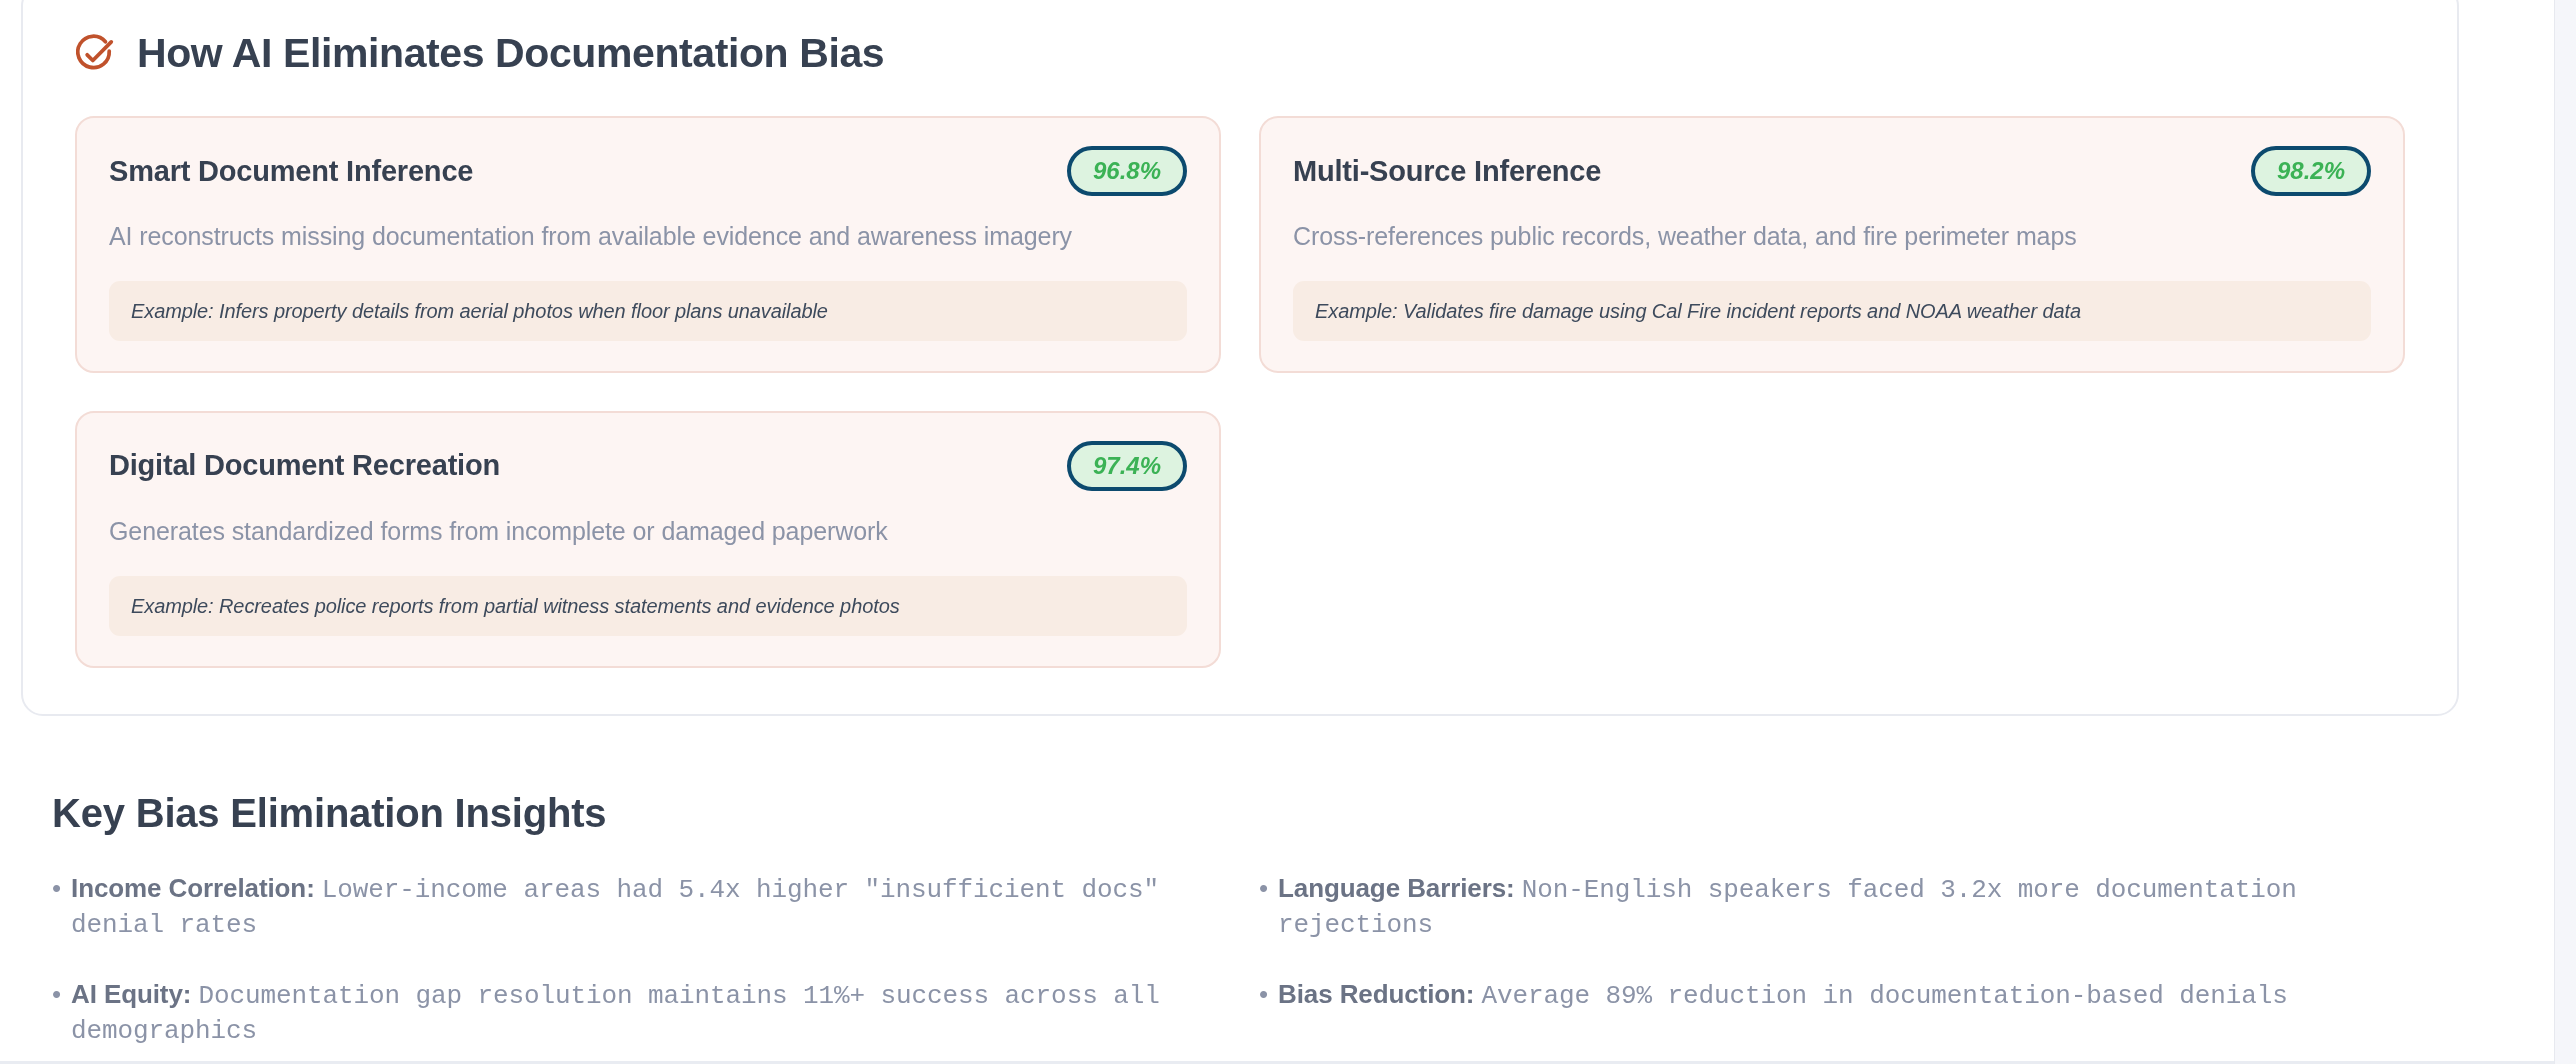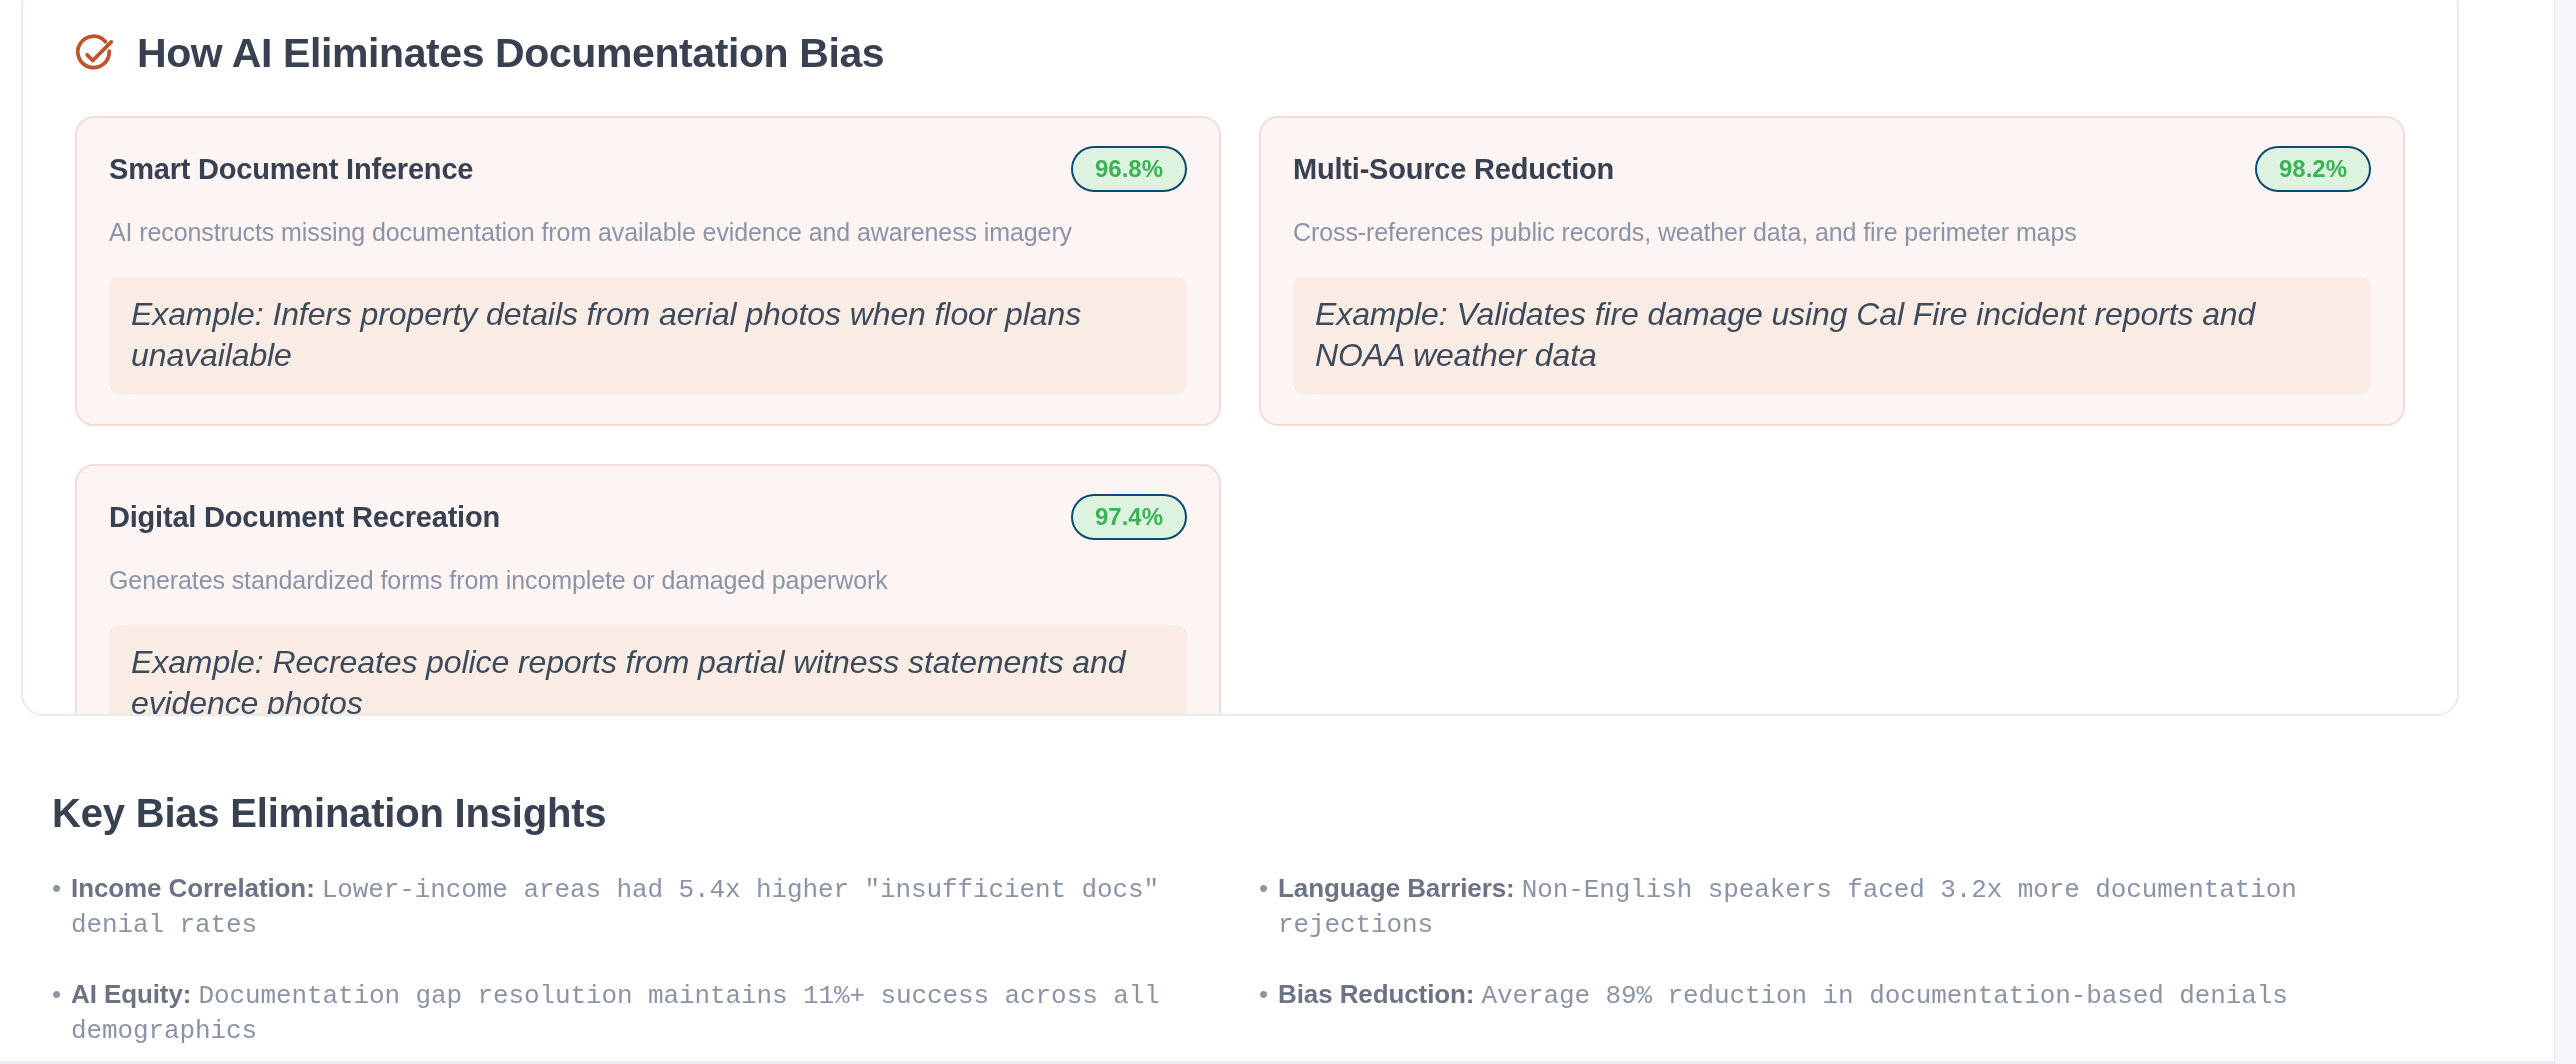--- a/index.html
+++ b/index.html
@@ -104,44 +104,45 @@
   .feature-name {
     font-size: 29px;
     font-weight: 700;
     color: #374151;
     line-height: 1.2;
     letter-spacing: -0.2px;
   }
 
   .accuracy-badge {
     background: #ddf3e0;
-    border: 2px solid #0c4a6e;
+    border: 4px solid #0c4a6e;
     color: #3bb255;
     font-size: 24px;
     font-weight: 700;
     border-radius: 988px;
     padding: 9px 22px;
     line-height: 1;
     white-space: nowrap;
+    font-style: italic;
   }
 
   .feature-desc {
     margin-top: 24px;
     font-size: 25px;
     color: #8b93a7;
     line-height: 1.35;
     letter-spacing: -0.1px;
   }
 
   .feature-example {
     margin-top: 27px;
     background: #f8ece4;
     border-radius: 11px;
     padding: 17px 22px;
-    font-size: 32px;
+    font-size: 20px;
     font-style: italic;
     color: #3d4a5c;
     line-height: 1.3;
     letter-spacing: -0.1px;
   }
 
   
   .insights {
     position: absolute;
     left: 52px;
@@ -214,21 +215,21 @@
         <div class="feature-head">
           <div class="feature-name">Smart Document Inference</div>
           <div class="accuracy-badge">96.8%</div>
         </div>
         <div class="feature-desc">AI reconstructs missing documentation from available evidence and awareness imagery</div>
         <div class="feature-example">Example: Infers property details from aerial photos when floor plans unavailable</div>
       </div>
 
       <div class="feature-card">
         <div class="feature-head">
-          <div class="feature-name">Multi-Source Reduction</div>
+          <div class="feature-name">Multi-Source Inference</div>
           <div class="accuracy-badge">98.2%</div>
         </div>
         <div class="feature-desc">Cross-references public records, weather data, and fire perimeter maps</div>
         <div class="feature-example">Example: Validates fire damage using Cal Fire incident reports and NOAA weather data</div>
       </div>
 
 
       <div class="feature-card">
         <div class="feature-head">
           <div class="feature-name">Digital Document Recreation</div>

